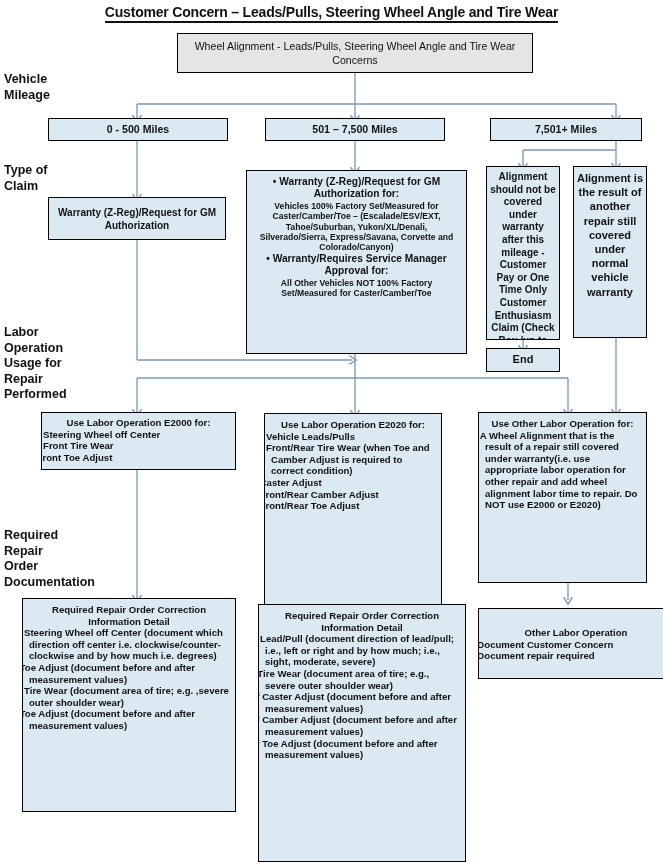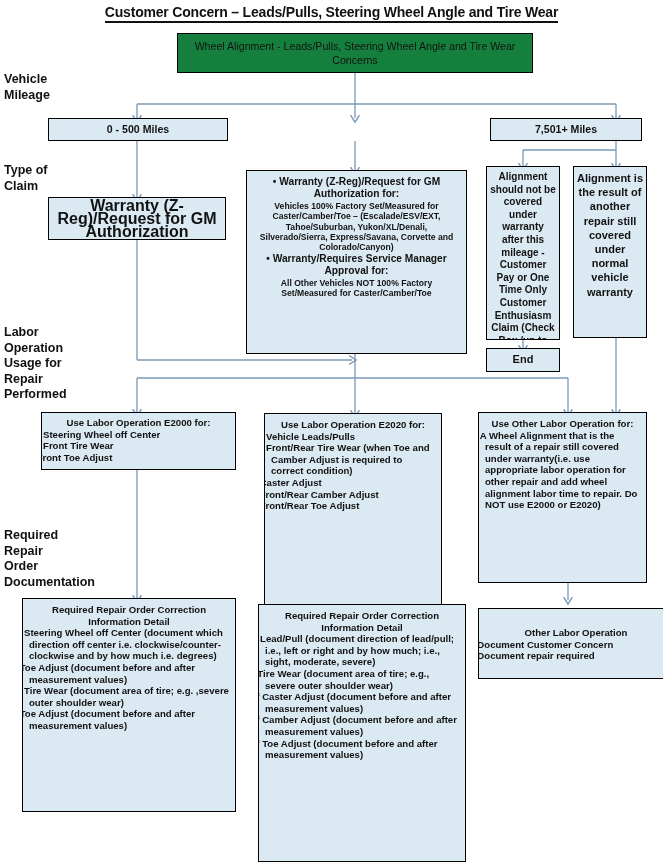--- a/index.html
+++ b/index.html
@@ -49,21 +49,21 @@
     border:1.2px solid #000000;
     background:#dbe9f2;
     color:#121212;
     font-size:9.6px;
     line-height:11.6px;
     font-weight:bold;
     padding:3px 4px;
     overflow:hidden;
   }
   .node.plain{
-    background:#15803d;
+    background:#e5e5e5;
     font-weight:normal;
   }
   .node .ctr{ text-align:center; }
   .node .lft{ text-align:left; }
   .node .hdr{
     text-align:center;
     font-weight:bold;
   }
   .node .sub{
     text-align:center;
@@ -104,21 +104,21 @@
   }
   .node.endbox{
     font-size:11px;
     font-weight:bold;
     text-align:center;
     display:flex;
     align-items:center;
     justify-content:center;
   }
   .node.warrantybox{
-    font-size:16px;
+    font-size:10px;
     line-height:13px;
     font-weight:bold;
     text-align:center;
     display:flex;
     align-items:center;
     justify-content:center;
   }
   ul.bl{
     margin:0; padding:0; list-style:none;
   }
@@ -193,20 +193,23 @@
 Order
 Documentation</div>
 
   <div class="node plain root" style="left:177px; top:33px; width:356px; height:40px;">
     <span>Wheel Alignment - Leads/Pulls, Steering Wheel Angle and Tire Wear Concerns</span>
   </div>
 
   <div class="node mileage" style="left:48px; top:118px; width:180px; height:23px;">
     <span>0 - 500 Miles</span>
   </div>
+  <div class="node mileage" style="left:265px; top:118px; width:180px; height:23px;">
+    <span>501 – 7,500 Miles</span>
+  </div>
   <div class="node mileage" style="left:490px; top:118px; width:152px; height:23px;">
     <span>7,501+ Miles</span>
   </div>
 
   <div class="node warrantybox" style="left:48px; top:197px; width:178px; height:43px;">
     <span>Warranty (Z-Reg)/Request for GM  Authorization</span>
   </div>
 
   <div class="node mid-claim" style="left:246px; top:170px; width:221px; height:184px; padding:5px 6px;">
     <div class="ctr">• <span>Warranty (Z-Reg)/Request for GM Authorization for:</span></div>

